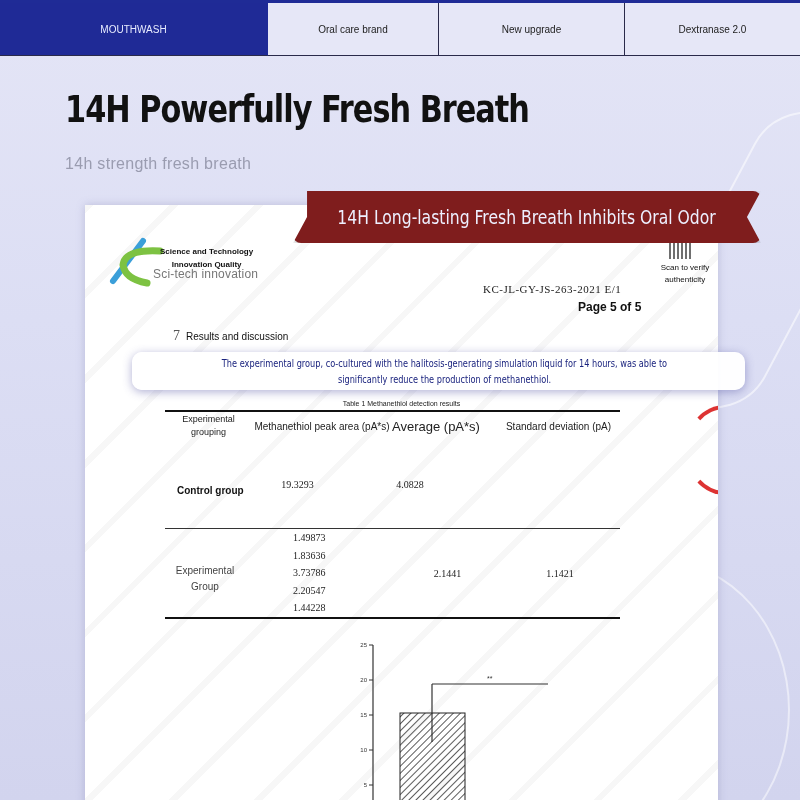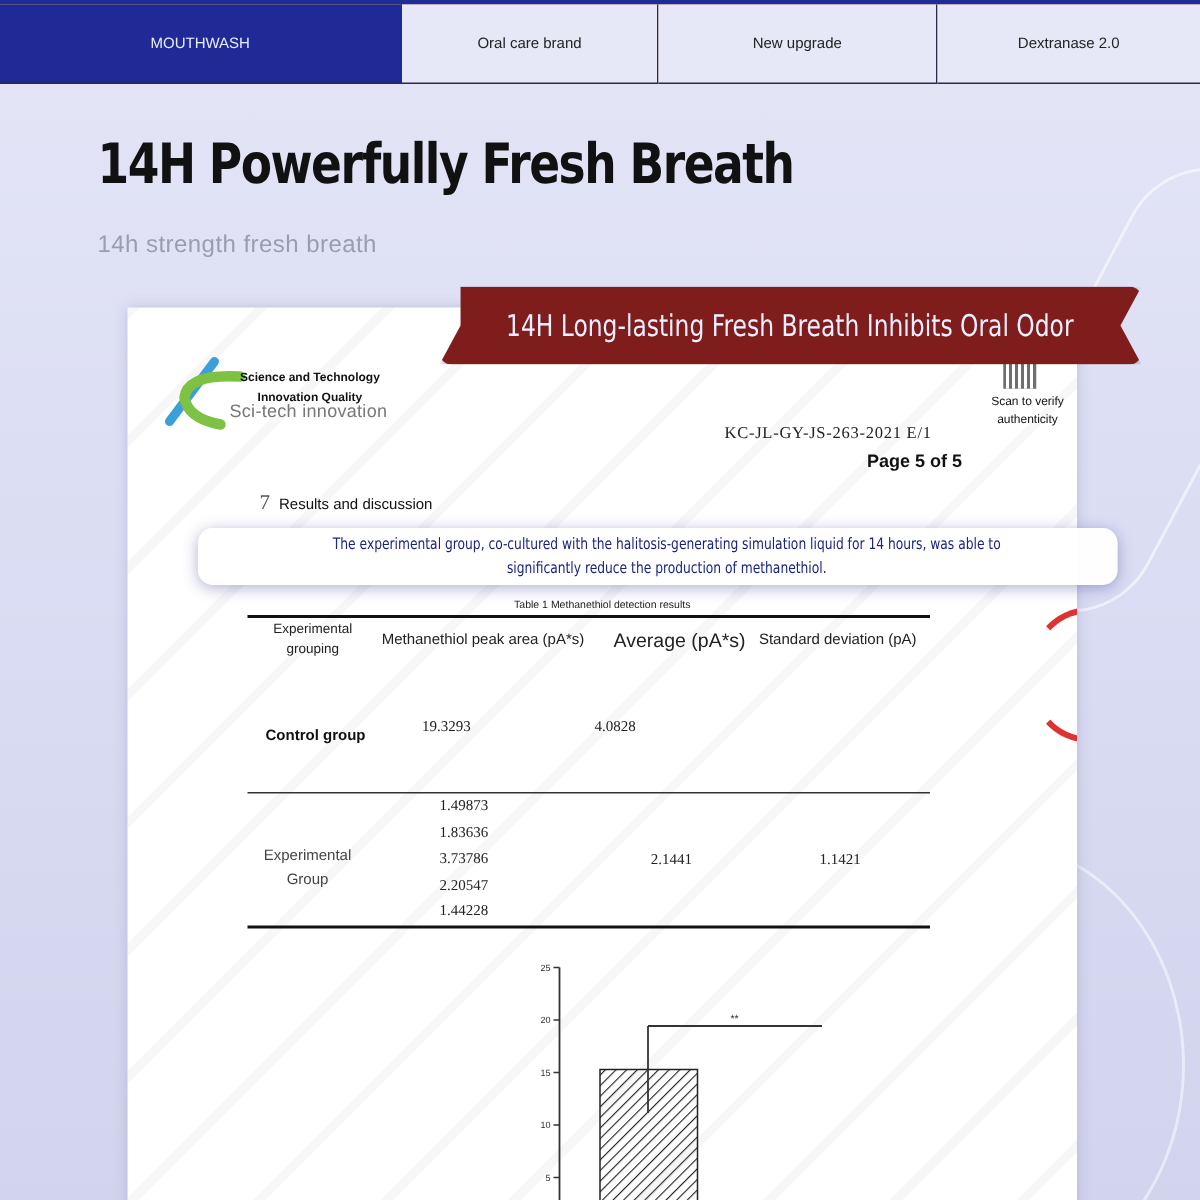--- a/index.html
+++ b/index.html
@@ -3,21 +3,21 @@
   <meta charset="utf-8">
   <style>
     * { box-sizing: border-box; margin: 0; padding: 0; }
     html, body { width: 800px; height: 800px; overflow: hidden; }
     body {
       position: relative;
       font-family: "Liberation Sans", sans-serif;
       background: linear-gradient(180deg, #e4e5f6 0%, #dcdef4 40%, #d2d4ee 100%);
     }
     
-    .nav { position: absolute; left: 0; top: 0; width: 800px; height: 56px; display: flex; background: #fdba74; border-top: 3px solid #1f2b96; }
+    .nav { position: absolute; left: 0; top: 0; width: 800px; height: 56px; display: flex; background: #86efac; border-top: 3px solid #1f2b96; }
     .nav-item { height: 53px; display: flex; align-items: center; justify-content: center; font-size: 10px; color: #222; border-right: 1px solid #2a2a4a; border-bottom: 1px solid #2a2a4a; background: #e6e7f7; }
     .nav-item.active { background: #1f2a96; color: #e8ecff; border-right: 1px solid #1f2a96; }
     .nav-item:nth-child(1) { width: 268px; }
     .nav-item:nth-child(2) { width: 171px; }
     .nav-item:nth-child(3) { width: 186px; }
     .nav-item:nth-child(4) { width: 175px; border-right: none; }
 
     .hero-title { position: absolute; left: 65px; top: 88px; font-family: "DejaVu Sans", sans-serif; font-size: 37px; font-weight: bold; color: #111; letter-spacing: -1.2px; transform: scaleX(0.82); transform-origin: left center; white-space: nowrap; }
     .hero-sub { position: absolute; left: 65px; top: 155px; font-size: 16px; color: #9a9cb0; letter-spacing: 0.3px; }
 
@@ -38,21 +38,21 @@
     .page-no { position: absolute; left: 460px; top: 95px; font-size: 12px; font-weight: bold; color: #111; padding-left: 33px; }
     .section { position: absolute; left: 88px; top: 123px; font-size: 10px; color: #111; }
     .section .num { font-size: 14px; color: #555; margin-right: 6px; font-family: "Liberation Serif", serif; }
 
     .table-title { position: absolute; left: 0; width: 633px; top: 195px; font-size: 7px; color: #222; text-align: center; }
     .tbl { position: absolute; left: 80px; top: 205px; width: 455px; }
     .tbl .rule { height: 2px; background: #111; }
     .tbl .head { display: flex; height: 28px; align-items: center; font-size: 10px; color: #222; }
     .head .c1 { width: 87px; text-align: center; line-height: 13px; font-size: 9px; }
     .head .c2 { width: 140px; font-size: 10px; text-align: center; }
-    .head .c3 { width: 105px; font-size: 13px; text-align: right; }
+    .head .c3 { width: 105px; font-size: 13px; text-align: left; }
     .head .c4 { width: 123px; text-align: center; font-size: 10px; }
     .grp { display: flex; align-items: center; height: 88px; }
     .grp .g1 { width: 80px; font-size: 10px; text-align: left; padding-left: 12px; color: #111; font-weight: bold; margin-top: 12px; }
     .grp.exp .g1 { font-weight: normal; color: #444; text-align: center; padding-left: 0; width: 80px; line-height: 16px; }
     .grp .g2 { width: 150px; padding-left: 48px; font-family: "Liberation Serif", serif; font-size: 10px; line-height: 17.5px; color: #222; }
     .grp .g3 { width: 105px; text-align: center; font-family: "Liberation Serif", serif; font-size: 10px; color: #222; }
     .grp .g4 { width: 120px; text-align: center; font-family: "Liberation Serif", serif; font-size: 10px; color: #222; }
     .tbl .thin { height: 1px; background: #333; }
 
     .stamp { position: absolute; left: 600px; top: 200px; width: 80px; height: 90px; border: 4px solid #d33; border-radius: 50%; border-left-color: transparent; }

